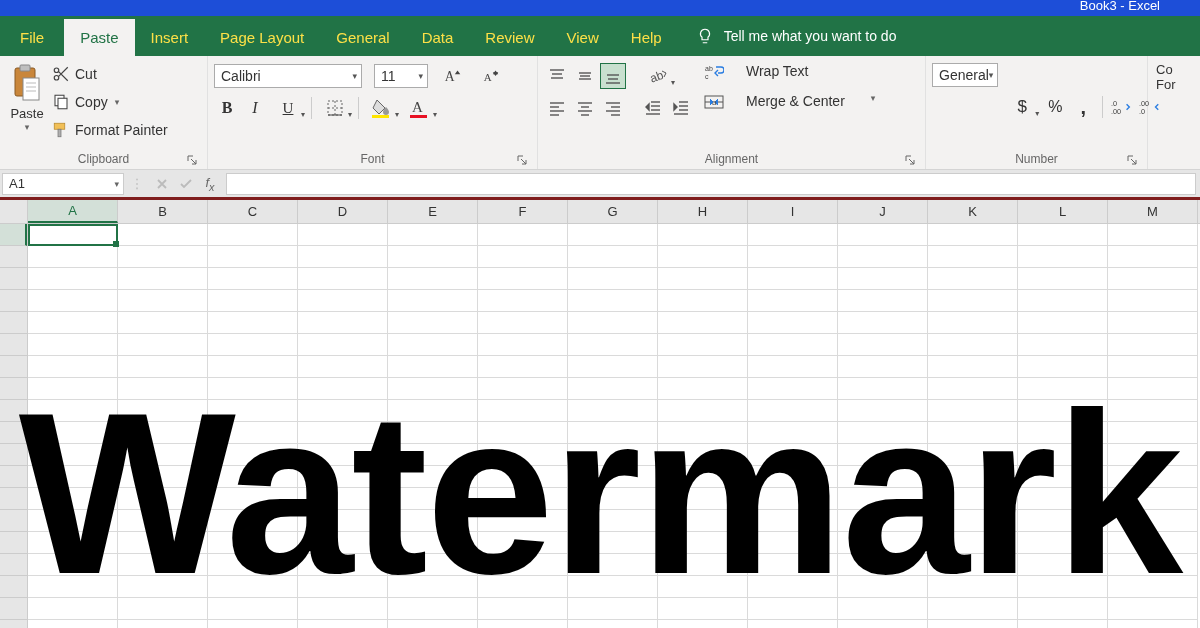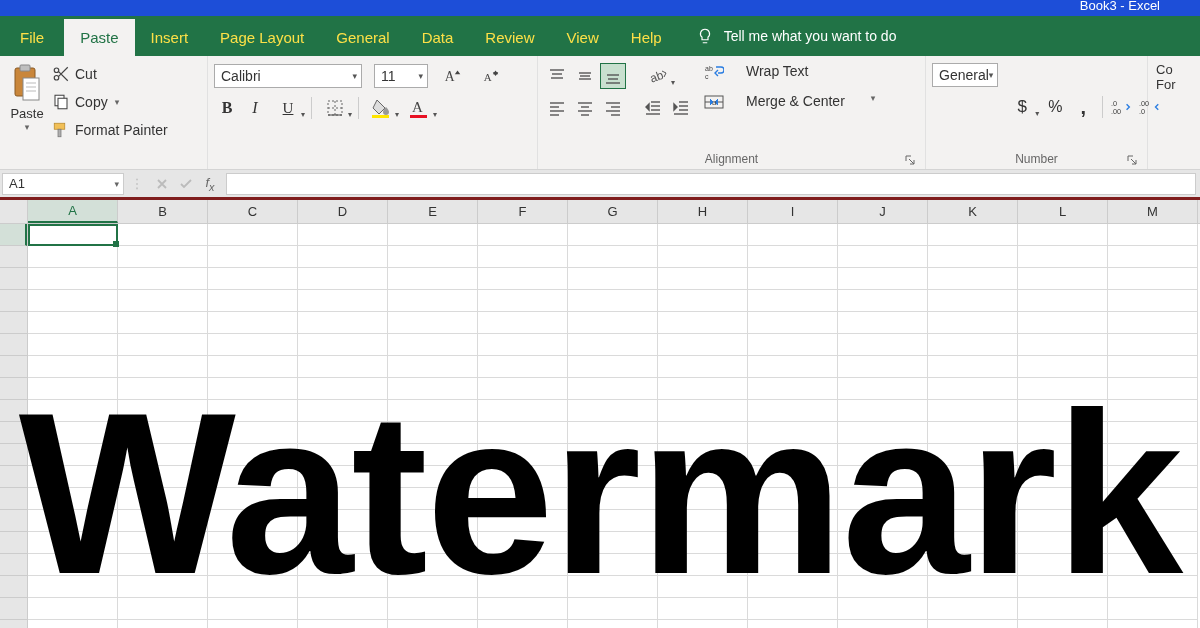--- a/index.html
+++ b/index.html
@@ -143,20 +143,28 @@
           <span class="chev">▾</span>
         </div>
         <div class="stack-item">
           <svg width="18" height="18" viewBox="0 0 24 24">
               <rect x="3" y="3" width="14" height="8" fill="#f2c057" stroke="#b88a2e"></rect>
               <rect x="8" y="11" width="4" height="10" fill="#b0b0b0" stroke="#777"></rect>
             </svg>
           <span>Format Painter</span>
         </div>
       </div>
+    </div>
+    <div class="ribbon-group-label">
+      <span>Clipboard</span>
+      <span class="dialog-launcher">
+        <svg width="10" height="10" viewBox="0 0 10 10" stroke="#666" fill="none">
+            <path d="M1 1h5M1 1v5M4 4l5 5M9 5v4h-4"></path>
+          </svg>
+      </span>
     </div>
   </div>
 
   <div class="ribbon-group" style="width:330px">
     <div class="ribbon-group-body font-group-body">
       <div class="font-row">
         <div class="font-combo font-name">
           <span>Calibri</span>
           <span class="chev-d">▾</span>
         </div>
@@ -210,20 +218,28 @@
         </div>
         <div class="btn-sq wide">
           <svg width="22" height="20" viewBox="0 0 22 20">
               <text x="3" y="14" font-size="15" font-family="Georgia" fill="#444">A</text>
               <rect x="1" y="17" width="17" height="3" fill="#e81123"></rect>
             </svg>
           <span class="split-chev">▾</span>
         </div>
       </div>
     </div>
+    <div class="ribbon-group-label">
+      <span>Font</span>
+      <span class="dialog-launcher">
+        <svg width="10" height="10" viewBox="0 0 10 10" stroke="#666" fill="none">
+            <path d="M1 1h5M1 1v5M4 4l5 5M9 5v4h-4"></path>
+          </svg>
+      </span>
+    </div>
   </div>
 
   <div class="ribbon-group" style="width:388px">
     <div class="ribbon-group-body">
       <div class="align-group-body" style="display:flex;flex-direction:column;gap:6px;padding-top:3px">
         <div class="align-row">
           <div class="btn-sq">
               <svg width="18" height="18" viewBox="0 0 18 18" stroke="#555" stroke-width="1.4">
                 <line x1="2" y1="3" x2="16" y2="3"></line>
                 <line x1="4" y1="7" x2="14" y2="7"></line>

